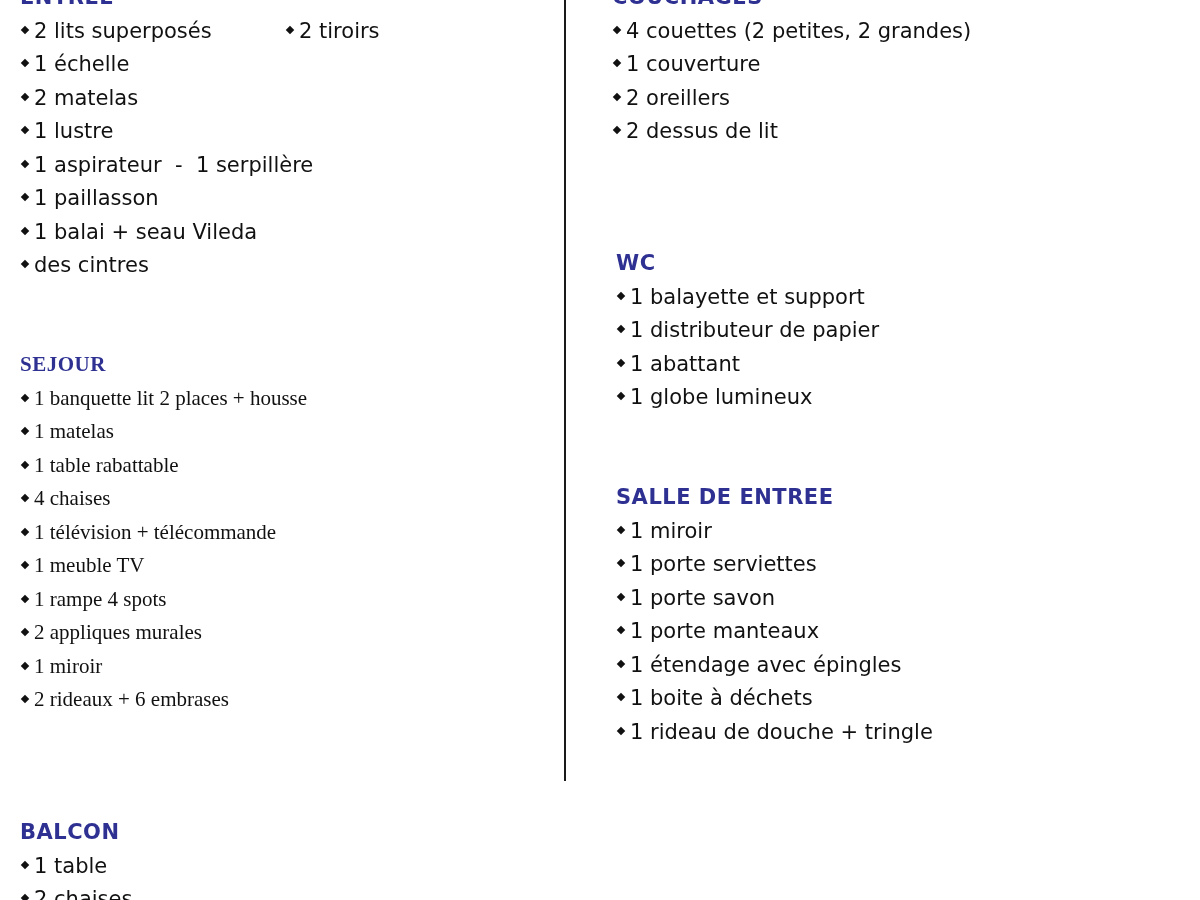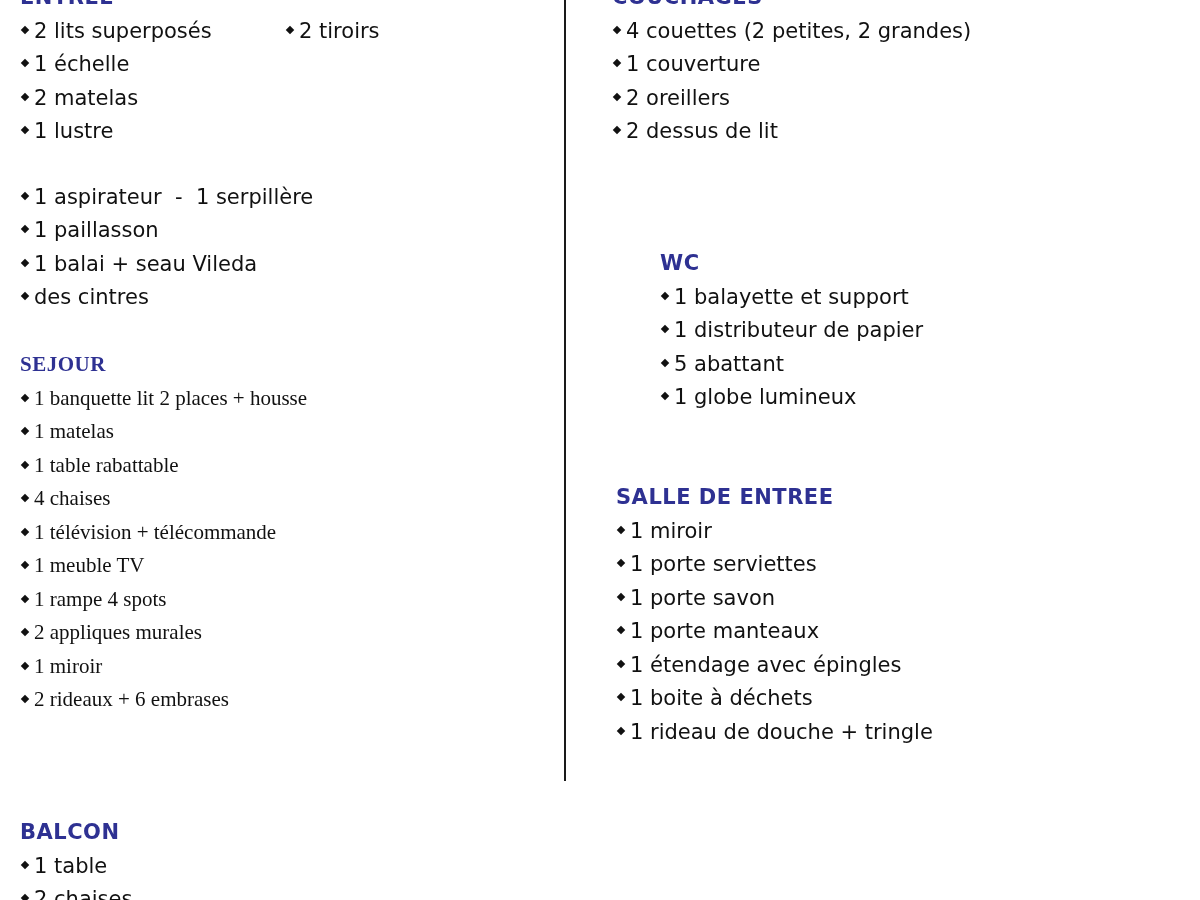--- a/index.html
+++ b/index.html
@@ -39,21 +39,21 @@
 <div class="col col-left">
 
   <div class="section clip-top" style="top:-19px;">
     <div class="heading">ENTREE</div>
     <div class="item"><span class="bullet"></span><span>2 lits superposés</span>
       <span class="extra"><span class="bullet"></span><span>2 tiroirs</span></span>
     </div>
     <div class="item"><span class="bullet"></span><span>1 échelle</span></div>
     <div class="item"><span class="bullet"></span><span>2 matelas</span></div>
     <div class="item"><span class="bullet"></span><span>1 lustre</span></div>
-    <div class="item" style="white-space:pre;margin-top:32px;"><span class="bullet"></span><span>1 aspirateur  -  1 serpillère</span></div>
+    <div class="item" style="white-space:pre;"><span class="bullet"></span><span>1 aspirateur  -  1 serpillère</span></div>
     <div class="item"><span class="bullet"></span><span>1 paillasson</span></div>
     <div class="item"><span class="bullet"></span><span>1 balai + seau Vileda</span></div>
     <div class="item"><span class="bullet"></span><span>des cintres</span></div>
   </div>
 
   <div class="section" style="top:348px;font-family:Liberation Serif, serif;">
     <div class="heading">SEJOUR</div>
     <div class="item"><span class="bullet"></span><span>1 banquette lit 2 places + housse</span></div>
     <div class="item"><span class="bullet"></span><span>1 matelas</span></div>
     <div class="item"><span class="bullet"></span><span>1 table rabattable</span></div>
@@ -78,25 +78,25 @@
 <div class="col col-right">
 
   <div class="section" style="top:-19px;">
     <div class="heading">COUCHAGES</div>
     <div class="item"><span class="bullet"></span><span>4 couettes (2 petites, 2 grandes)</span></div>
     <div class="item"><span class="bullet"></span><span>1 couverture</span></div>
     <div class="item"><span class="bullet"></span><span>2 oreillers</span></div>
     <div class="item"><span class="bullet"></span><span>2 dessus de lit</span></div>
   </div>
 
-  <div class="section" style="top:247px; left:4px;margin-left:44px;">
+  <div class="section" style="top:247px; left:4px;">
     <div class="heading">WC</div>
     <div class="item"><span class="bullet"></span><span>1 balayette et support</span></div>
     <div class="item"><span class="bullet"></span><span>1 distributeur de papier</span></div>
-    <div class="item"><span class="bullet"></span><span>5 abattant</span></div>
+    <div class="item"><span class="bullet"></span><span>1 abattant</span></div>
     <div class="item"><span class="bullet"></span><span>1 globe lumineux</span></div>
   </div>
 
   <div class="section" style="top:481px; left:4px;">
     <div class="heading">SALLE DE ENTREE</div>
     <div class="item"><span class="bullet"></span><span>1 miroir</span></div>
     <div class="item"><span class="bullet"></span><span>1 porte serviettes</span></div>
     <div class="item"><span class="bullet"></span><span>1 porte savon</span></div>
     <div class="item"><span class="bullet"></span><span>1 porte manteaux</span></div>
     <div class="item"><span class="bullet"></span><span>1 étendage avec épingles</span></div>

